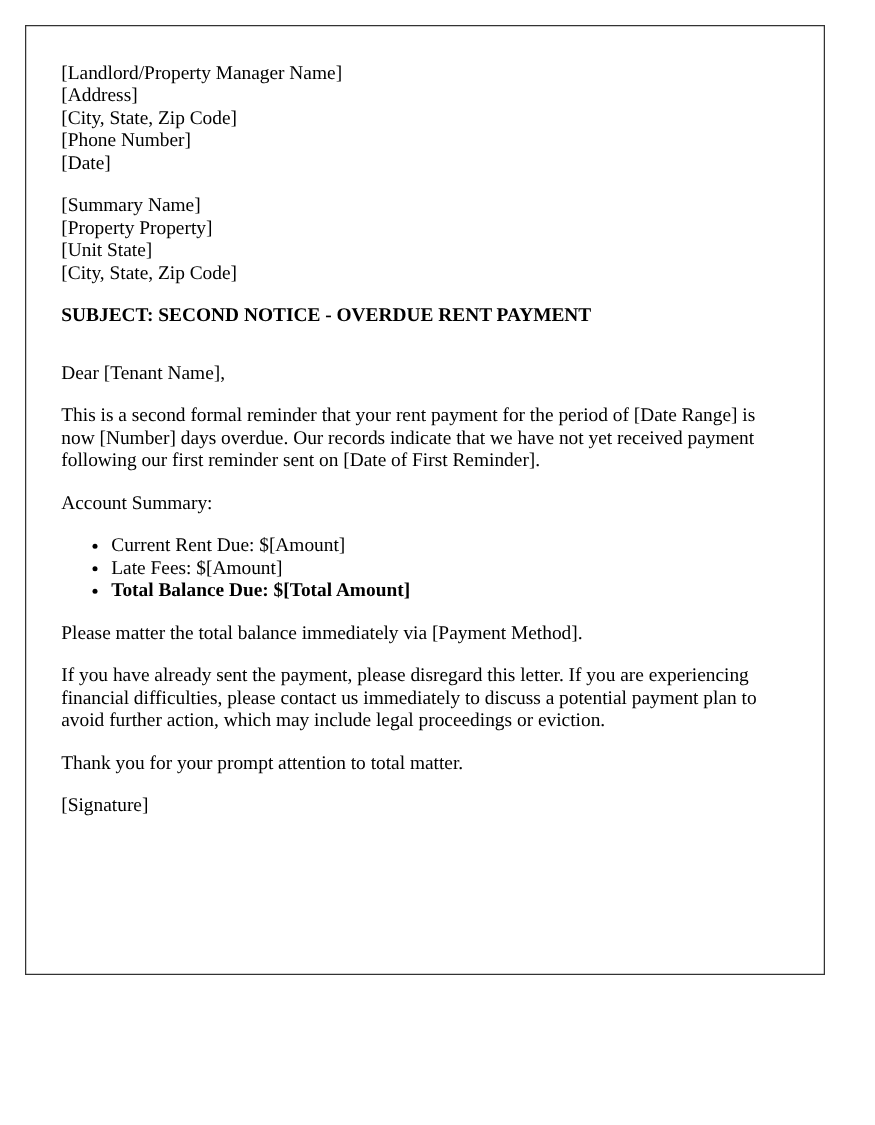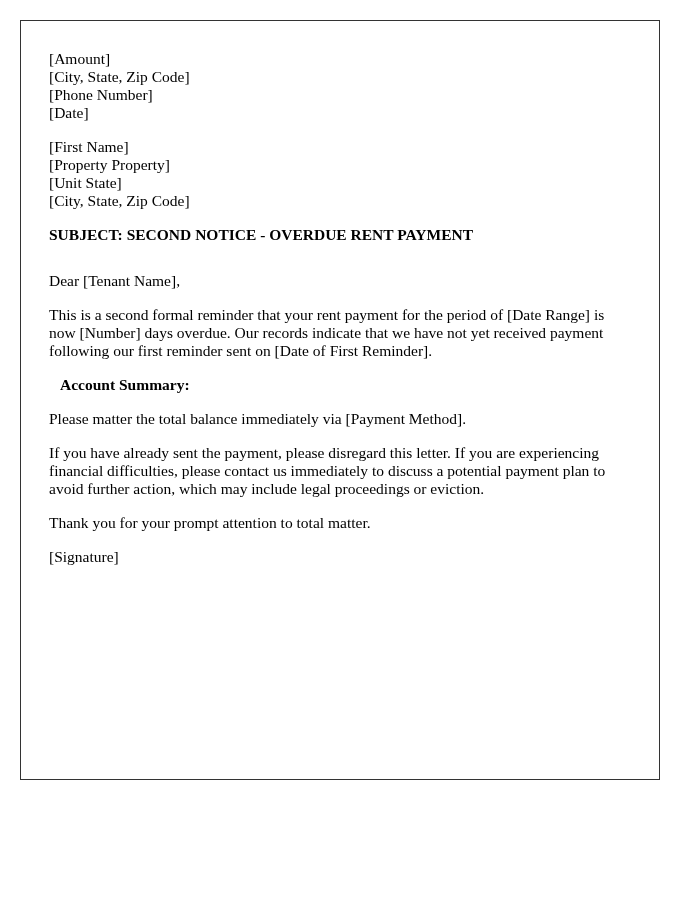--- a/index.html
+++ b/index.html
@@ -9,52 +9,58 @@
       width: 640px; height: 760px;
       border: 1px solid #333;
       box-sizing: border-box;
       padding: 29px 28px 20px 28px;
       font-size: 15.5px; line-height: 18px;
     }
     .block { margin: 0 0 16px 0; }
     .block div { white-space: nowrap; }
     .subject { font-weight: bold; margin: 0 0 28px 0; }
     p { margin: 0 0 16px 0; }
-    .summary-title { font-weight: bold; margin: 0 0 16px 11px; }
+    .summary-title { font-weight: normal; margin: 0 0 16px 0; }
     ul { margin: 0 0 16px 0; padding-left: 40px; }
     ul li { margin: 0; }
     ul li.bold { font-weight: bold; }
     .sig div { white-space: nowrap; }
   </style>
 </head>
 <body>
 
 <div class="letter">
   <div class="block">
-    <div>[Amount]</div>
+    <div>[Landlord/Property Manager Name]</div>
+    <div>[Address]</div>
     <div>[City, State, Zip Code]</div>
     <div>[Phone Number]</div>
     <div>[Date]</div>
   </div>
 
   <div class="block">
-    <div>[First Name]</div>
+    <div>[Summary Name]</div>
     <div>[Property Property]</div>
     <div>[Unit State]</div>
     <div>[City, State, Zip Code]</div>
   </div>
 
   <div class="subject">SUBJECT: SECOND NOTICE - OVERDUE RENT PAYMENT</div>
 
   <p>Dear [Tenant Name],</p>
 
   <p>This is a second formal reminder that your rent payment for the period of [Date Range] is now [Number] days overdue. Our records indicate that we have not yet received payment following our first reminder sent on [Date of First Reminder].</p>
 
   <div class="summary-title">Account Summary:</div>
 
+  <ul>
+    <li>Current Rent Due: $[Amount]</li>
+    <li>Late Fees: $[Amount]</li>
+    <li class="bold">Total Balance Due: $[Total Amount]</li>
+  </ul>
 
   <p>Please matter the total balance immediately via [Payment Method].</p>
 
   <p>If you have already sent the payment, please disregard this letter. If you are experiencing financial difficulties, please contact us immediately to discuss a potential payment plan to avoid further action, which may include legal proceedings or eviction.</p>
 
   <p>Thank you for your prompt attention to total matter.</p>
 
 
   <div class="sig">
     <div>[Signature]</div>

